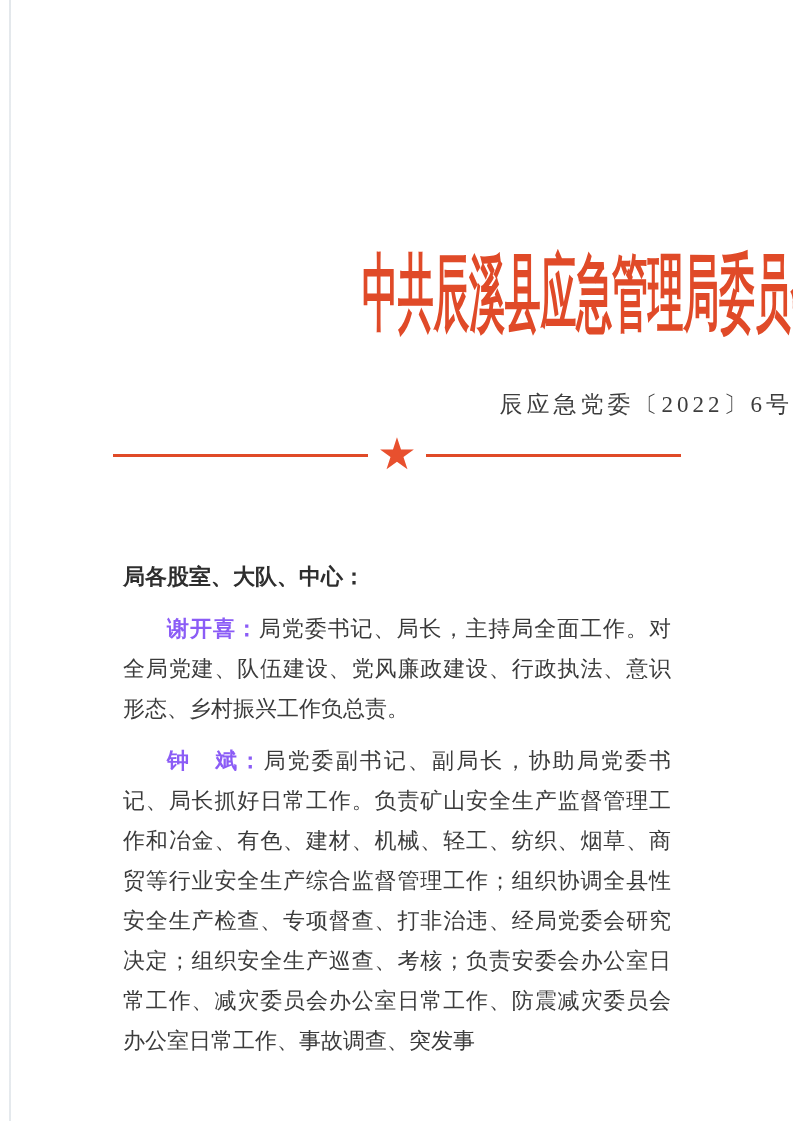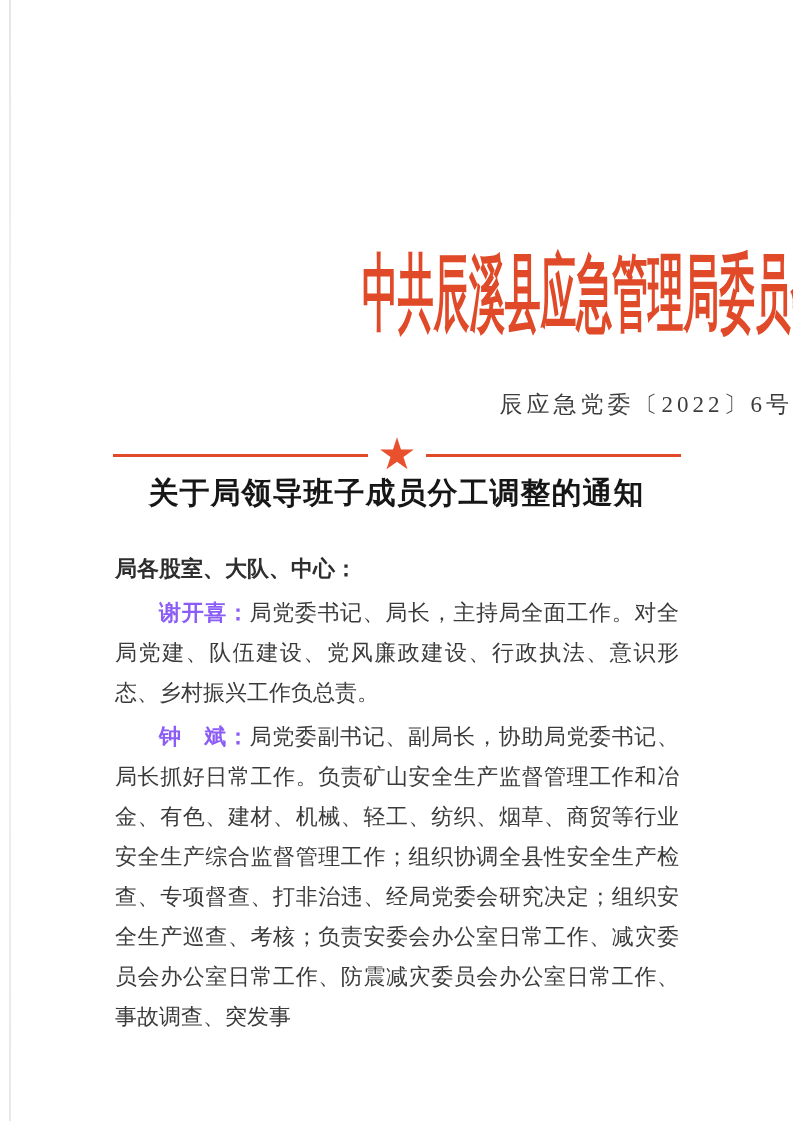--- a/index.html
+++ b/index.html
@@ -87,21 +87,21 @@
     position: absolute;
     top: 545px;
     left: 111px;
     width: 572px;
     font-size: 22px;
     line-height: 40px;
     color: #3b3b3b;
     text-align: justify;
   }
   .body-text p {
-    margin: 4px;
+    margin: 12px;
   }
   .salutation {
     font-weight: 600;
     color: #2e2e2e;
   }
   .para {
     text-indent: 2em;
   }
   .leader-name {
     font-weight: 700;
@@ -120,21 +120,20 @@
   </div>
 
   <div class="doc-number">辰应急党委〔2022〕6号</div>
 
   <div class="divider">
     <div class="line"></div>
     <div class="star">★</div>
     <div class="line"></div>
   </div>
 
-  <div class="doc-title">关于局领导班子成员分工调整的通知</div>
 
   <div class="body-text">
     <p class="salutation">局各股室、大队、中心：</p>
 
 
     <p class="para"><span class="leader-name">谢开喜：</span><span>局党委书记、局长，主持局全面工作。对全局党建、队伍建设、党风廉政建设、行政执法、意识形态、乡村振兴工作负总责。</span></p>
 
     <p class="para"><span class="leader-name">钟　斌：</span><span>局党委副书记、副局长，协助局党委书记、局长抓好日常工作。负责矿山安全生产监督管理工作和冶金、有色、建材、机械、轻工、纺织、烟草、商贸等行业安全生产综合监督管理工作；组织协调全县性安全生产检查、专项督查、打非治违、经局党委会研究决定；组织安全生产巡查、考核；负责安委会办公室日常工作、减灾委员会办公室日常工作、防震减灾委员会办公室日常工作、事故调查、突发事</span></p>
   </div>
 

